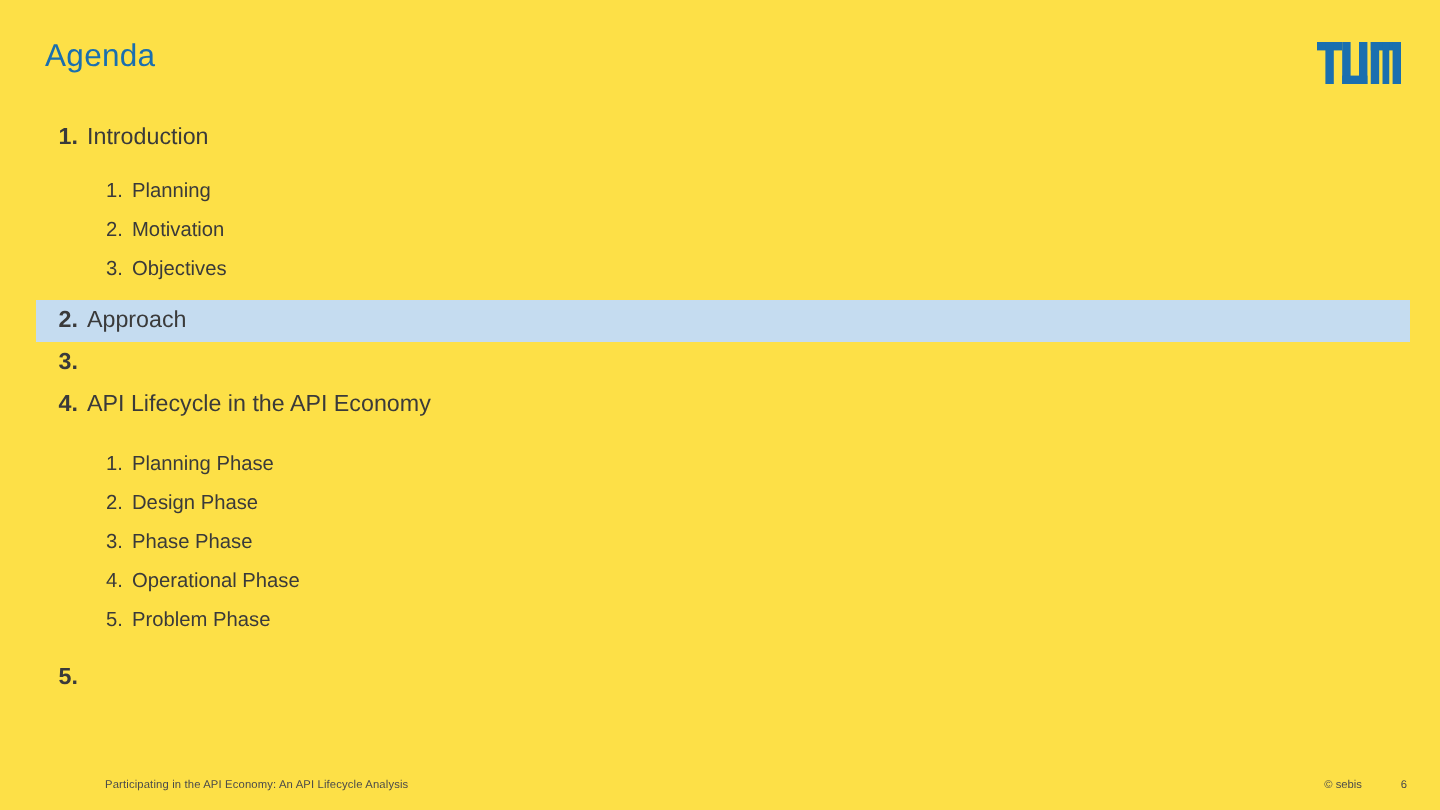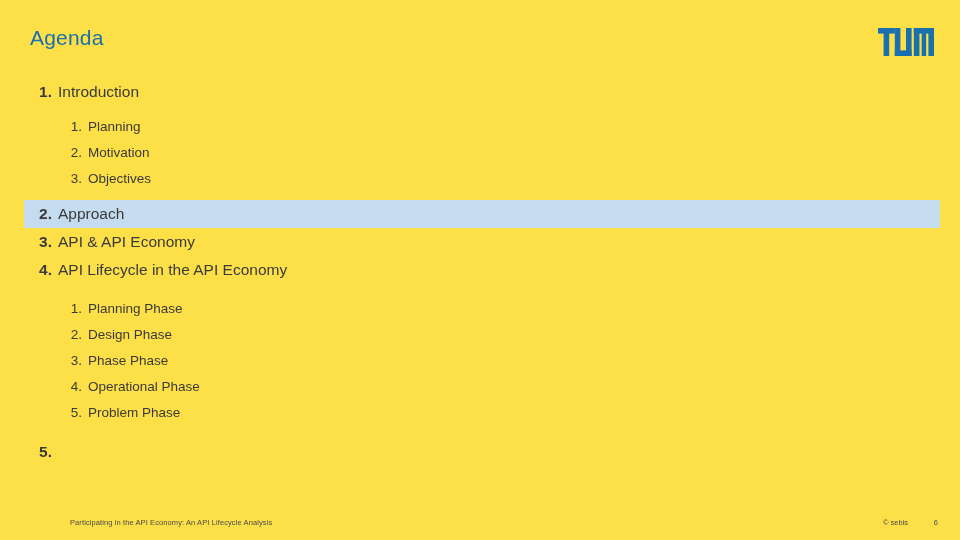--- a/index.html
+++ b/index.html
@@ -181,21 +181,20 @@
     </div>
     <div class="gap-sm"></div>
 
     <div class="lvl1 highlight">
       <span class="num">2.</span>
       <span class="txt">Approach</span>
     </div>
 
     <div class="lvl1">
       <span class="num">3.</span>
-      <span class="txt">API &amp; API Economy</span>
     </div>
 
     <div class="lvl1">
       <span class="num">4.</span>
       <span class="txt">API Lifecycle in the API Economy</span>
     </div>
     <div class="gap-md"></div>
     <div class="lvl2">
       <span class="num">1.</span>
       <span class="txt">Planning Phase</span>

